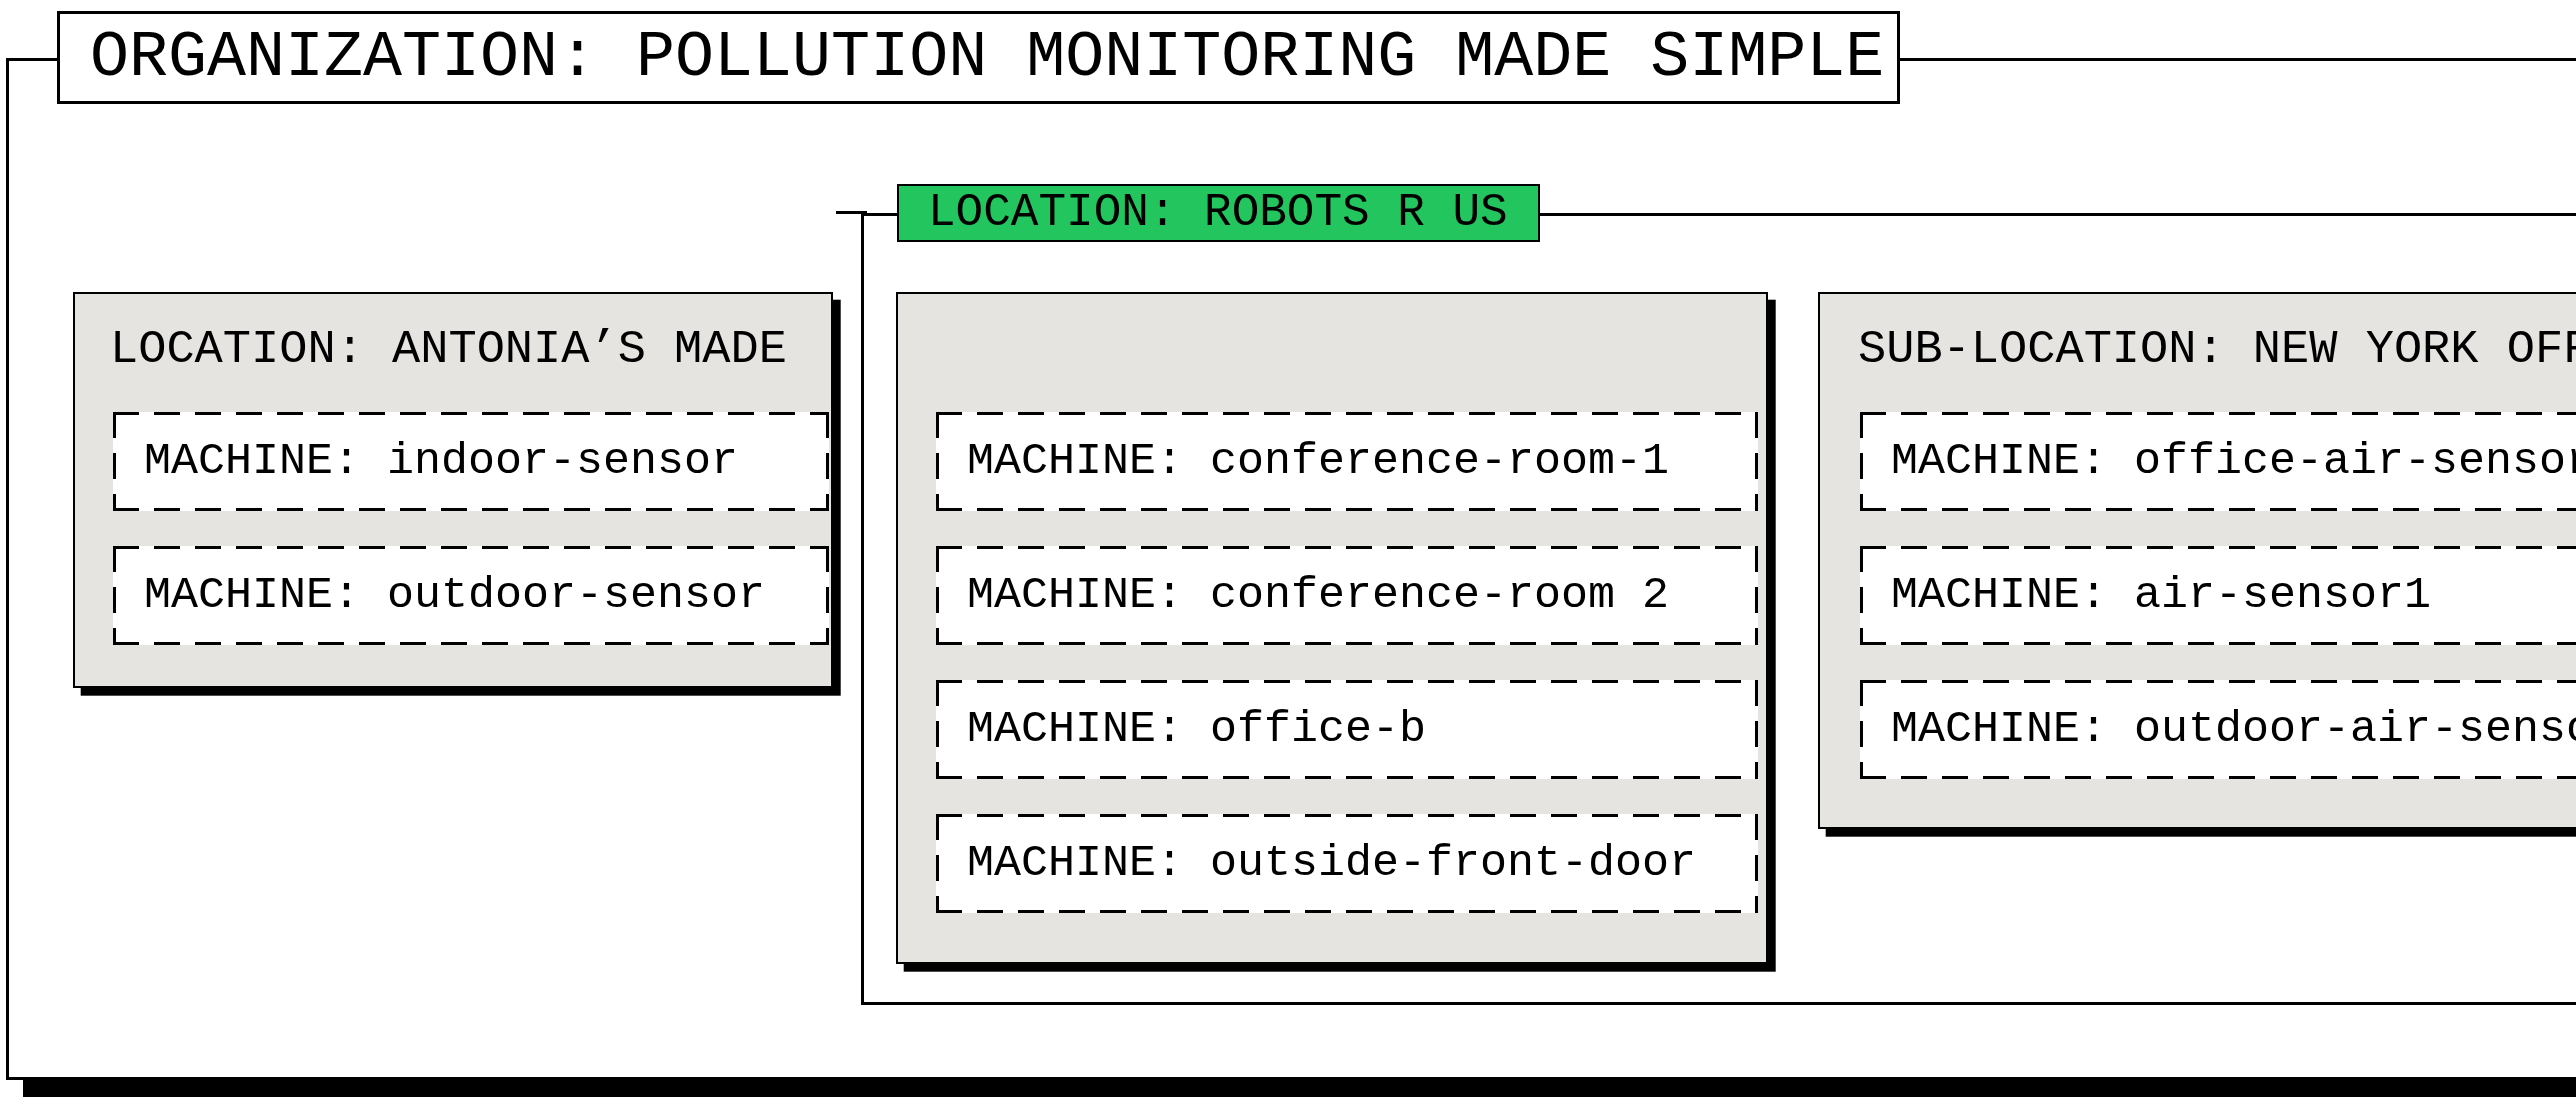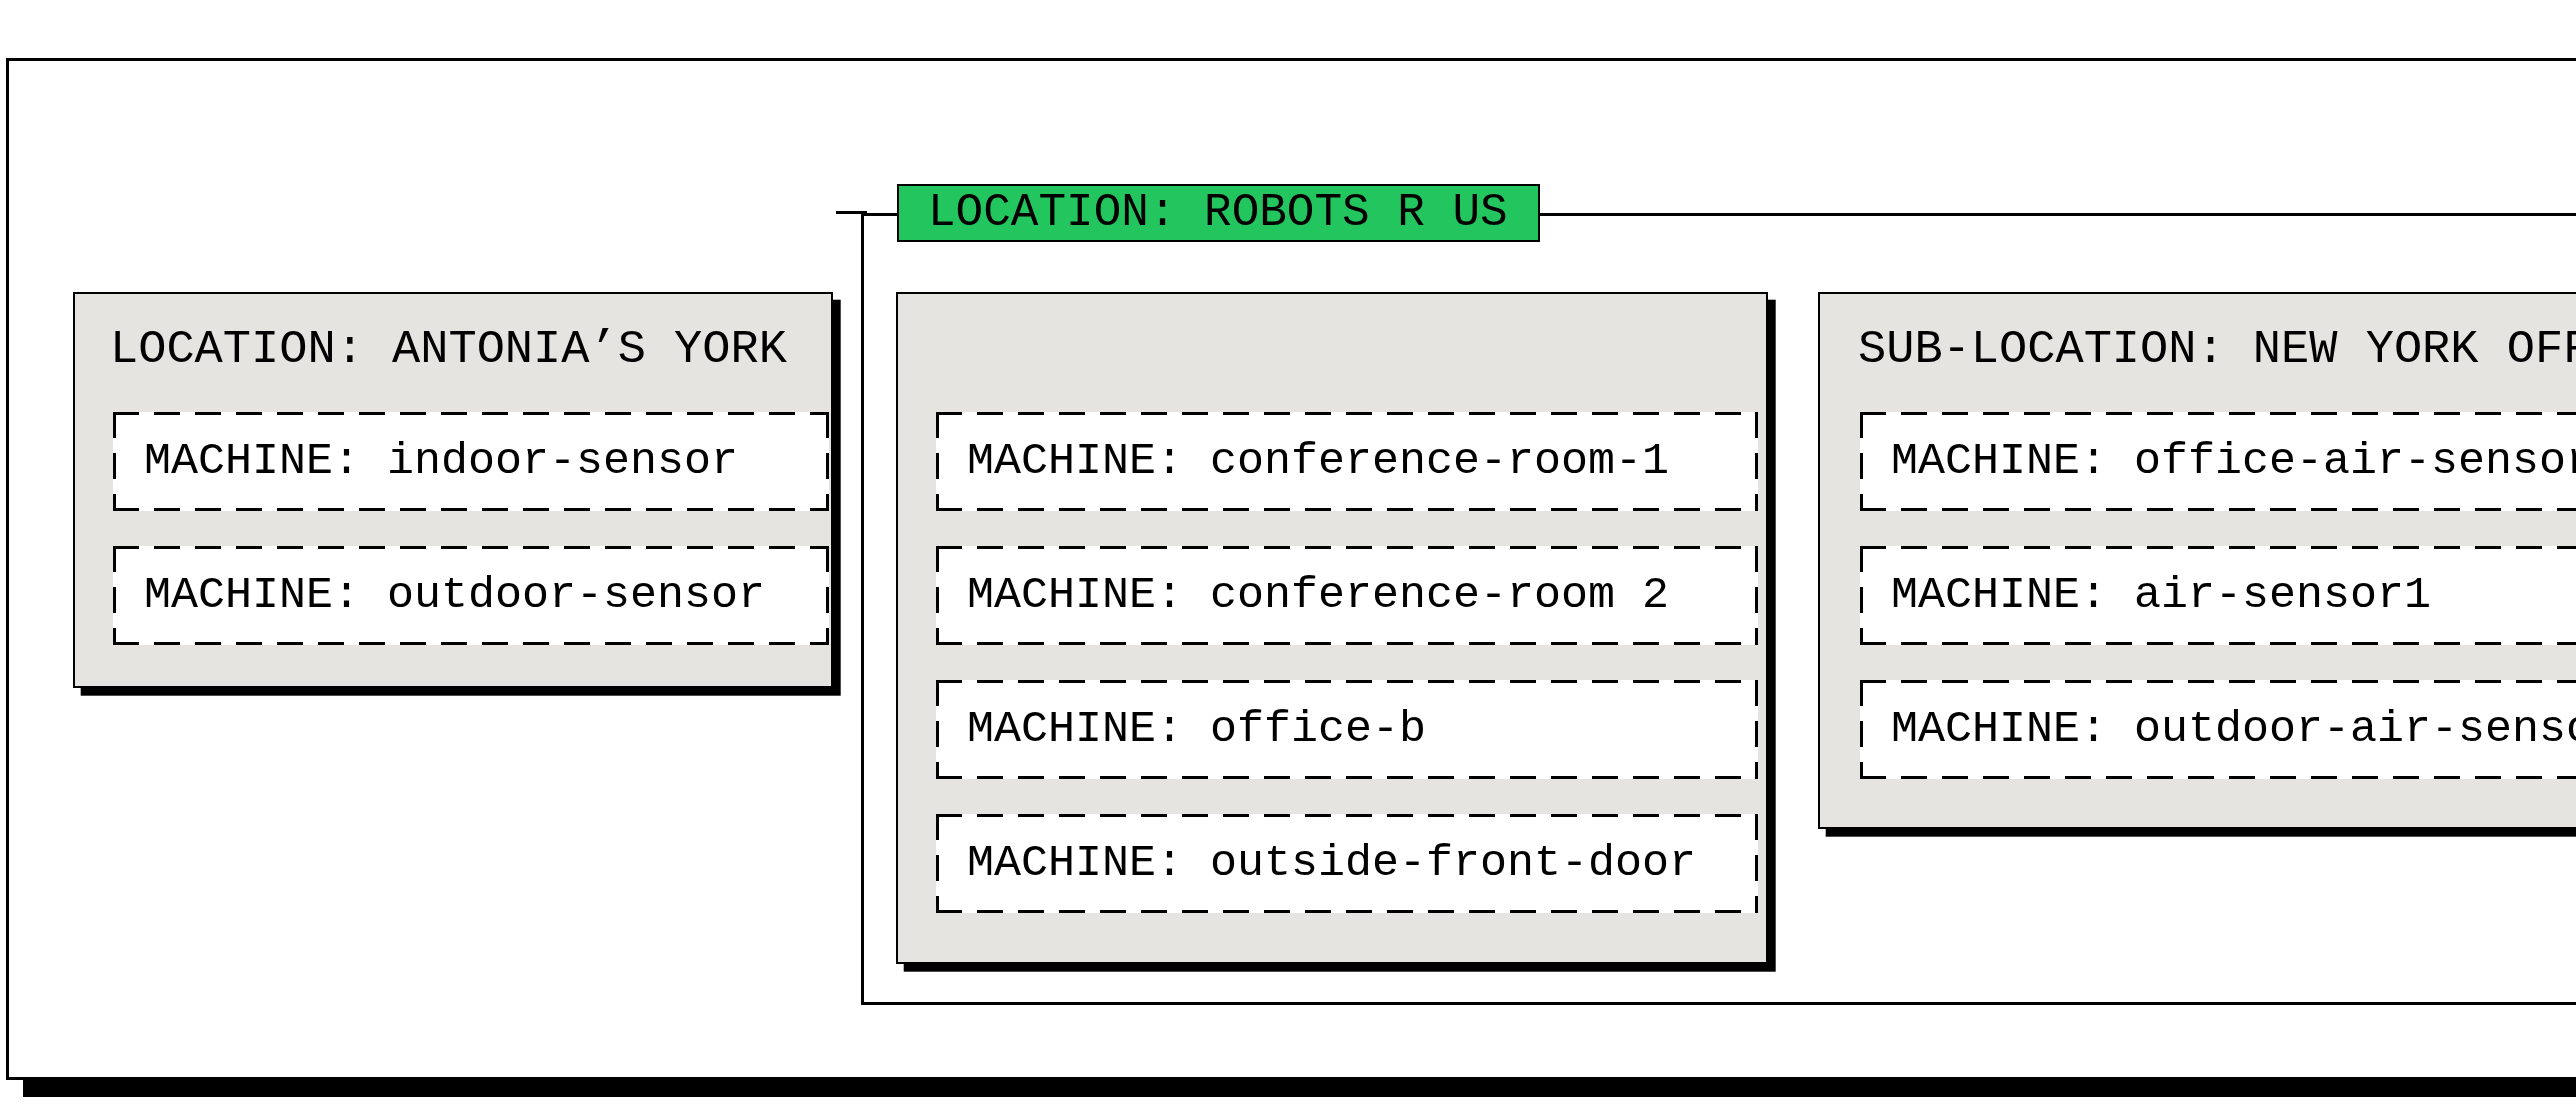--- a/index.html
+++ b/index.html
@@ -117,29 +117,32 @@
   .row-2 { top: 386px; }
   .row-3 { top: 520px; }
 </style>
 </head>
 <body>
 
 <div id="canvas">
 
   <div class="abs org-box"></div>
 
+  <div class="abs org-title-box">
+    <span>ORGANIZATION: POLLUTION MONITORING MADE SIMPLE</span>
+  </div>
 
   <div class="abs robots-stub"></div>
   <div class="abs robots-box"></div>
   <div class="abs label-box">
     <span>LOCATION: ROBOTS R US</span>
   </div>
 
   <div class="abs loc-box loc-antonia">
-    <div class="loc-header">LOCATION: ANTONIA’S YORK</div>
+    <div class="loc-header">LOCATION: ANTONIA’S MADE</div>
     <div class="machine row-0">
       <span>MACHINE: indoor-sensor</span>
     </div>
     <div class="machine row-1">
       <span>MACHINE: outdoor-sensor</span>
     </div>
   </div>
 
   <div class="abs loc-box loc-oregon">
     <div class="machine row-0">

